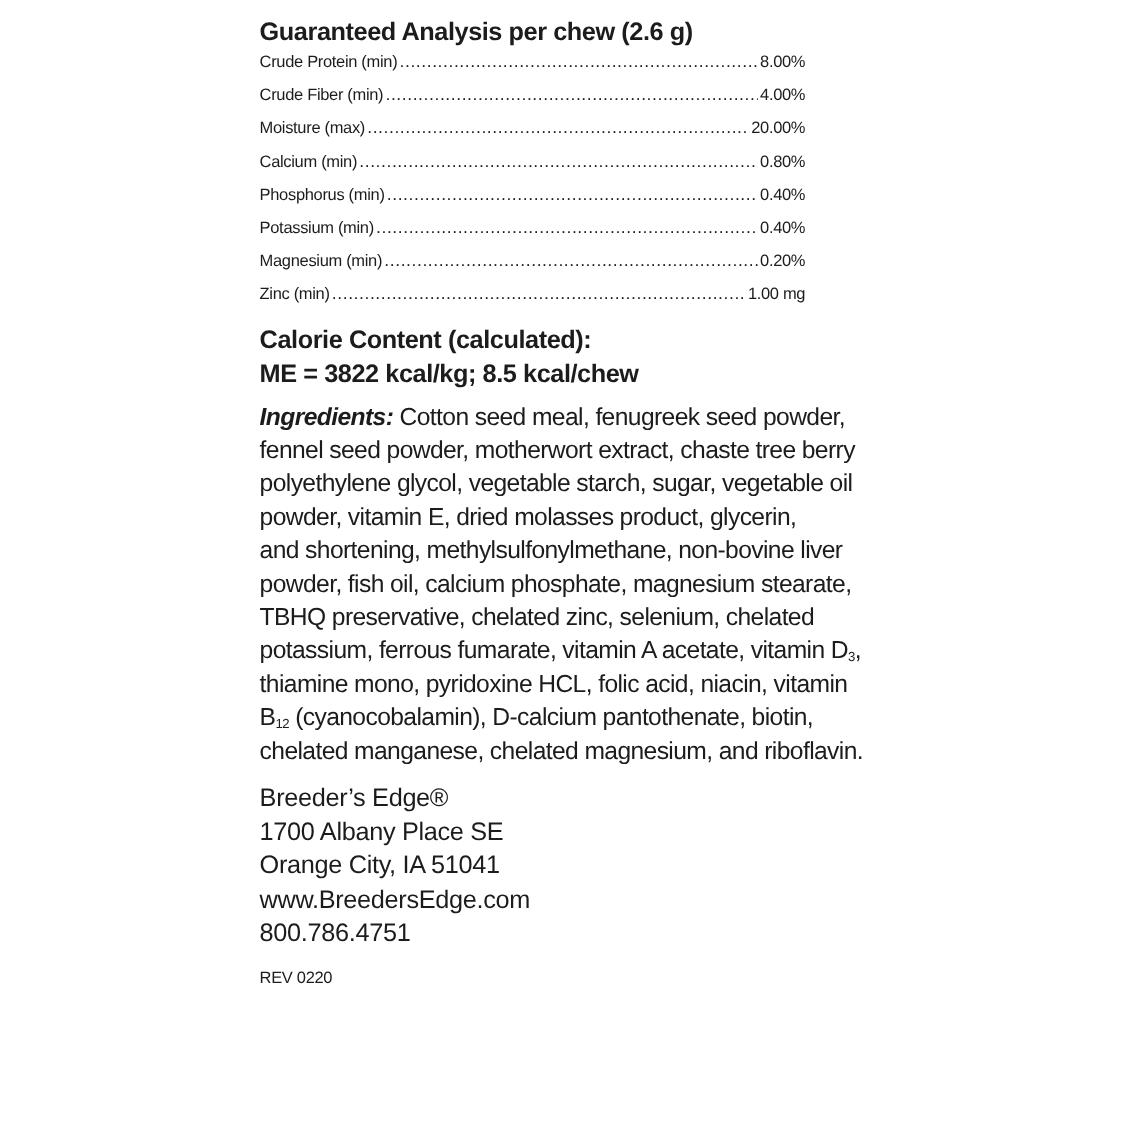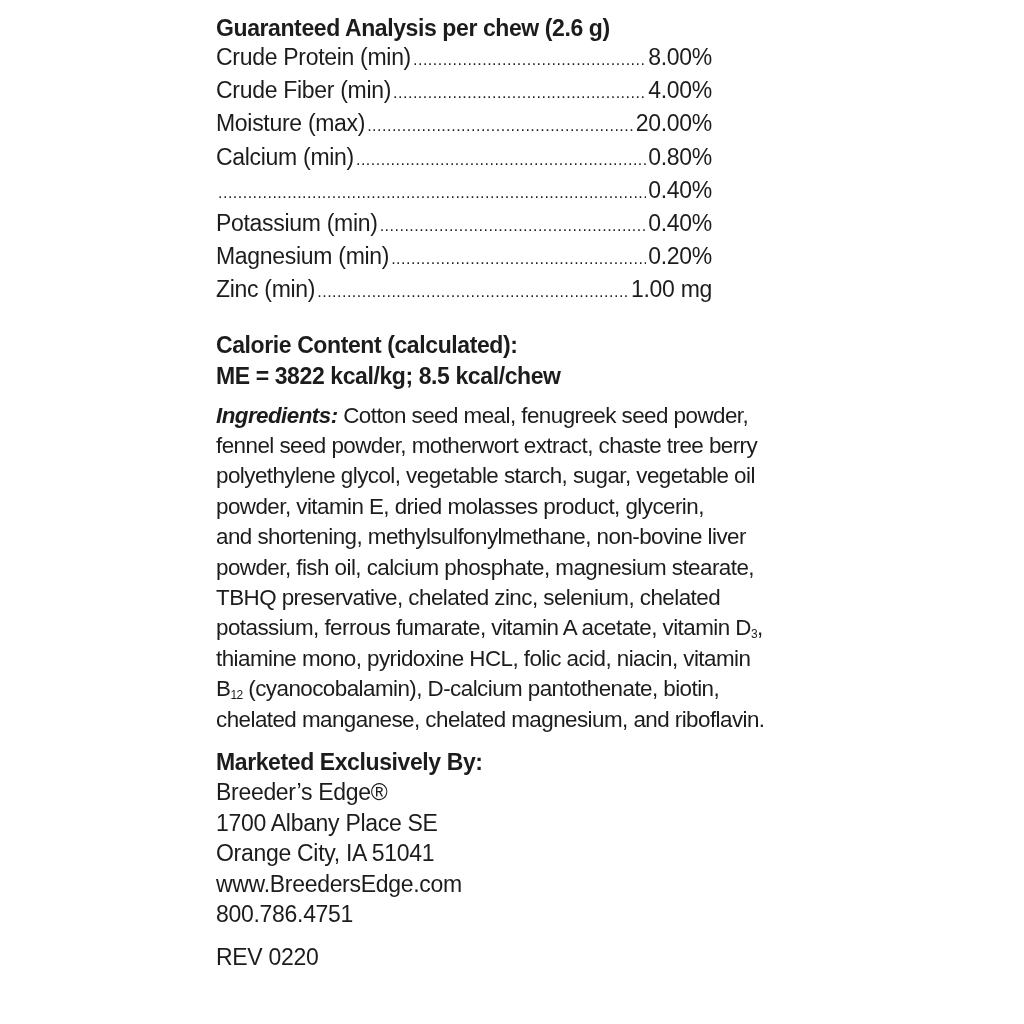--- a/index.html
+++ b/index.html
@@ -1,33 +1,33 @@
 <!DOCTYPE html>
 <html><head>
 <meta charset="utf-8">
 <style>
   html, body { margin: 0; padding: 0; background: #ffffff; }
   body { width: 1024px; height: 1024px; position: relative; overflow: hidden; color: #1c1c1c;
          font-family: "Liberation Sans", "DejaVu Sans", sans-serif; }
-  .label { position: absolute; left: 216px; top: 14px; width: 560px; }
+  .label { position: absolute; left: 236px; top: 14px; width: 560px; }
   .heading { font-weight: bold; font-size: 23px; line-height: 28px; letter-spacing: -0.4px; margin: 0; }
   .analysis { width: 496px; margin: 0; padding: 0; list-style: none; }
-  .row { display: flex; align-items: baseline; font-size: 23px; line-height: 30.2px; letter-spacing: -0.3px; white-space: nowrap; }
+  .row { display: flex; align-items: baseline; font-size: 15px; line-height: 30.2px; letter-spacing: -0.3px; white-space: nowrap; }
   .row .name { flex: 0 0 auto; }
   .row .dots { flex: 1 1 auto; overflow: hidden; margin: 0 2px; }
   .row .dots::before { content: "................................................................................................................................................"; letter-spacing: 0.5px; font-size: 16px; }
   .row .val { flex: 0 0 auto; }
-  .calorie { margin-top: 22px; }
+  .calorie { margin-top: 9px; }
   .calorie .heading { line-height: 31px; }
   .ingredients { margin-top: 9px; font-size: 22.4px; line-height: 30.4px; letter-spacing: -0.55px; width: 580px; }
   .ingredients .ing-label { font-weight: bold; font-style: italic; }
   .ingredients sub { font-size: 12px; vertical-align: -3px; line-height: 0; }
   .marketer { margin-top: 12px; font-size: 23px; line-height: 30.5px; letter-spacing: -0.3px; }
   .marketer .heading { line-height: 30px; }
-  .rev { margin-top: 12px; font-size: 23px; line-height: 30px; letter-spacing: -0.3px; }
+  .rev { margin-top: 12px; font-size: 15px; line-height: 30px; letter-spacing: -0.3px; }
   .line { display: block; }
 </style>
 </head>
 <body>
 
 <div class="label">
 
   <section>
     <h2 class="heading">Guaranteed Analysis per chew (2.6 g)</h2>
     <ul class="analysis">
@@ -45,20 +45,21 @@
           <span class="name">Moisture (max)</span>
           <span class="dots"></span>
           <span class="val">20.00%</span>
         </li>
       <li class="row">
           <span class="name">Calcium (min)</span>
           <span class="dots"></span>
           <span class="val">0.80%</span>
         </li>
       <li class="row">
+          <span class="name">Phosphorus (min)</span>
           <span class="dots"></span>
           <span class="val">0.40%</span>
         </li>
       <li class="row">
           <span class="name">Potassium (min)</span>
           <span class="dots"></span>
           <span class="val">0.40%</span>
         </li>
       <li class="row">
           <span class="name">Magnesium (min)</span>
@@ -86,21 +87,20 @@
     <span class="line">and shortening, methylsulfonylmethane, non-bovine liver</span>
     <span class="line">powder, fish oil, calcium phosphate, magnesium stearate,</span>
     <span class="line">TBHQ preservative, chelated zinc, selenium, chelated</span>
     <span class="line"><span>potassium, ferrous fumarate, vitamin A acetate, vitamin D</span><sub>3</sub><span>,</span></span>
     <span class="line">thiamine mono, pyridoxine HCL, folic acid, niacin, vitamin</span>
     <span class="line"><span>B</span><sub>12</sub><span> (cyanocobalamin), D-calcium pantothenate, biotin,</span></span>
     <span class="line">chelated manganese, chelated magnesium, and riboflavin.</span>
   </section>
 
   <section class="marketer">
-    <h2 class="heading">Marketed Exclusively By:</h2>
     <span class="line">Breeder’s Edge®</span>
     <span class="line">1700 Albany Place SE</span>
     <span class="line">Orange City, IA 51041</span>
     <span class="line">www.BreedersEdge.com</span>
     <span class="line">800.786.4751</span>
   </section>
 
   <div class="rev">REV 0220</div>
 </div>
 

